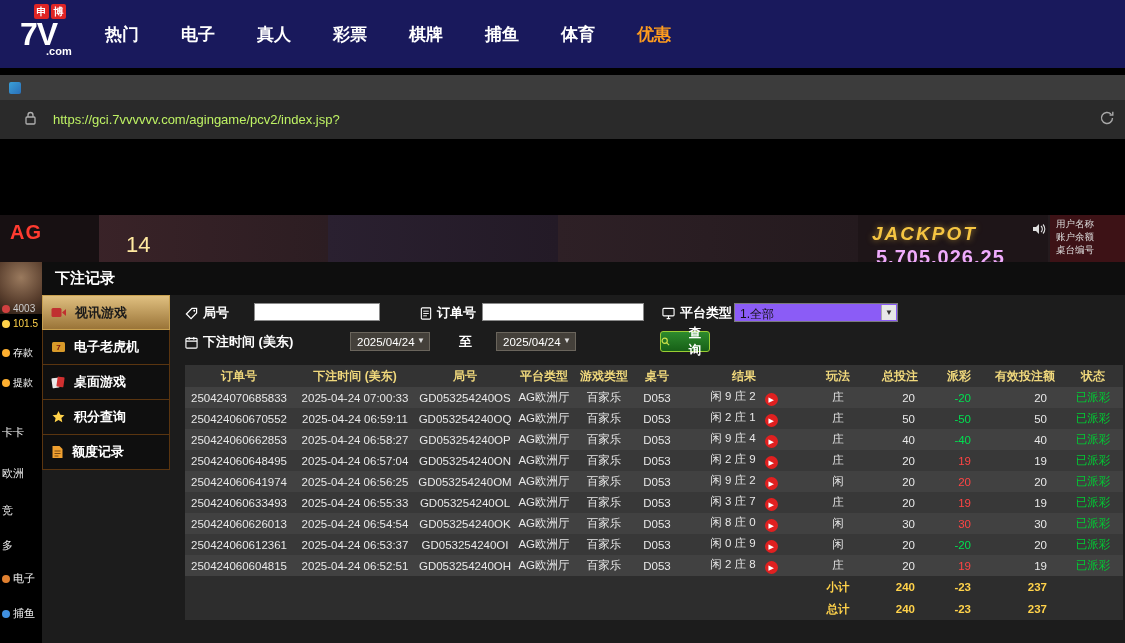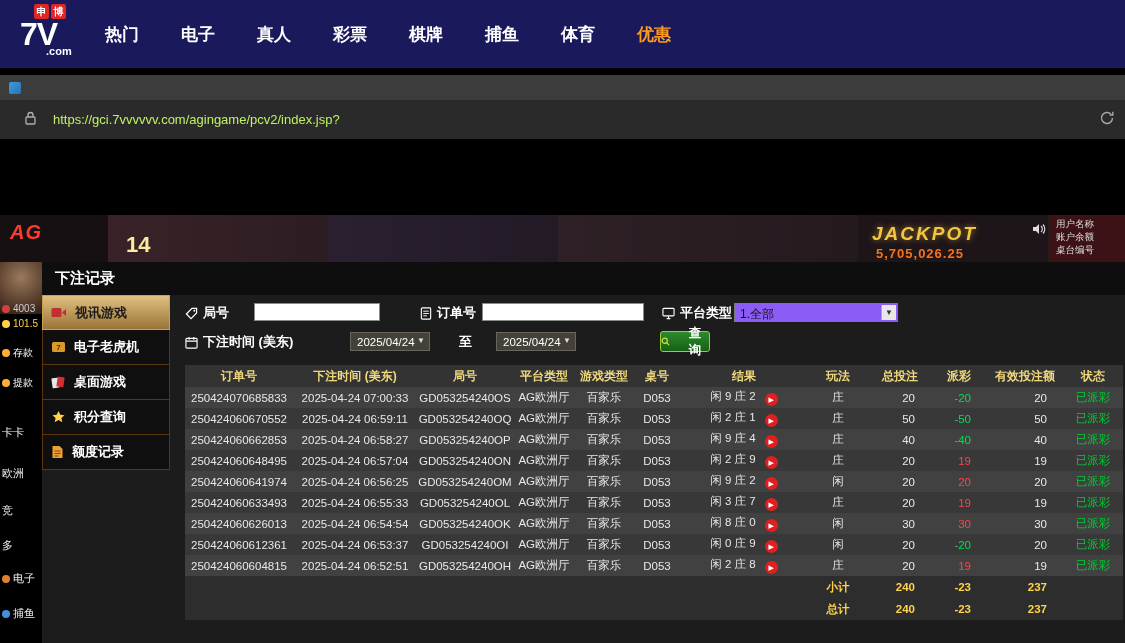--- a/index.html
+++ b/index.html
@@ -32,27 +32,27 @@
   .url-text { color:#bef264; font-size:13px; margin-left:16px; flex:1; }
   .refresh-icon { margin-right:10px; cursor:pointer; }
 
   
   .lobby-band { position:absolute; left:0; top:215px; width:1125px; height:47px; background:#241b1e; overflow:hidden; }
   .band-block { position:absolute; top:0; height:47px; }
   .bb1 { left:88px;  width:240px; background:linear-gradient(90deg,#3a2328,#2c1d22); }
   .bb2 { left:328px; width:230px; background:linear-gradient(90deg,#2a2030,#231a26); }
   .bb3 { left:558px; width:300px; background:linear-gradient(90deg,#2e2026,#241a1e); }
   .bb4 { left:858px; width:190px; background:#1e1518; }
-  .ag-logo-box { position:absolute; left:0; top:0; width:108px; height:47px; background:#171012;font-style:italic; }
+  .ag-logo-box { position:absolute; left:0; top:0; width:99px; height:47px; background:#171012; }
   .ag-logo { color:#ff3b30; font-size:20px; font-weight:800; letter-spacing:1px; margin:6px 0 0 10px; }
   .bet-prompt { position:absolute; left:116px; top:4px; color:#e8e2d0; font-size:16px;margin-top:43px; }
-  .countdown { position:absolute; left:126px; top:17px; color:#ffe9a0; font-size:22px; font-weight:700; }
+  .countdown { position:absolute; left:126px; top:17px; color:#ffe9a0; font-size:22px; font-weight:400; }
   .jackpot-label { position:absolute; left:872px; top:8px; color:#f5c542; font-size:19px; font-weight:800;
                    font-style:italic; letter-spacing:2px; text-shadow:0 0 6px rgba(245,197,66,.6); }
-  .jackpot-value { position:absolute; left:876px; top:31px; color:#f97316; font-size:13px; font-weight:700;
+  .jackpot-value { position:absolute; left:876px; top:31px; color:#f0abfc; font-size:20px; font-weight:700;
                    letter-spacing:1px; }
   .sound-icon { position:absolute; left:1032px; top:6px; }
   .user-info-box { position:absolute; left:1050px; top:0; width:75px; height:47px; background:#3d1216;
                    padding:3px 0 0 6px; }
   .user-info-line { color:#ddd; font-size:9.5px; line-height:13px; white-space:nowrap;font-family:Liberation Mono, monospace; }
 
   
   .dealer-avatar { position:absolute; left:0; top:262px; width:42px; height:52px;
                    background:radial-gradient(circle at 50% 30%, #9a7a5e, #5a3f2e 60%, #2b1d14); }
   .frag { position:absolute; left:0; width:42px; color:#ccc; font-size:10px; display:flex;

